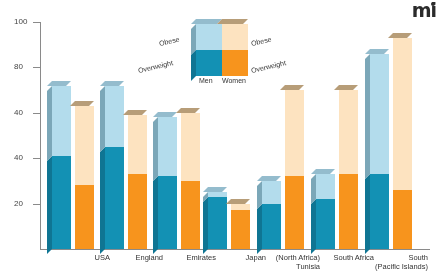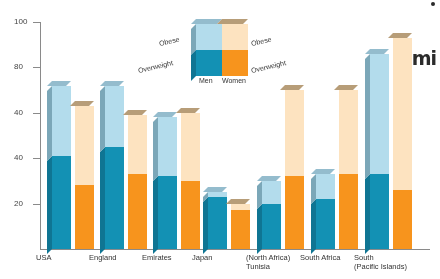--- a/index.html
+++ b/index.html
@@ -23,35 +23,35 @@
   .bar .cap{position:absolute;left:-5px;width:19px;height:5px;
             transform:skewX(-45deg);transform-origin:left bottom;}
 
   
   .m-ow{background:#1391b4;} .m-ow-s{background:#0f7593;}
   .m-ob{background:#b3dcec;} .m-ob-s{background:#7ba7b8;} .m-ob-c{background:#94bccd;}
   
   .w-ow{background:#f7941d;}
   .w-ob{background:#fde3c0;} .w-ob-c{background:#b79d78;}
 
-  .cat-label{position:absolute;top:253px;text-align:left;font-size:7.5px;
+  .cat-label{position:absolute;top:253px;text-align:right;font-size:7.5px;
              color:#333;line-height:9px;width:74px;}
 
   
   #legend{position:absolute;left:196px;top:24px;width:64px;height:56px;}
   .lg-cell{position:absolute;width:26px;height:26px;}
   .lg-side{position:absolute;left:-5px;width:5px;height:26px;transform:skewY(-45deg);transform-origin:right bottom;}
   .lg-cap{position:absolute;left:-5px;top:-5px;width:26px;height:5px;transform:skewX(-45deg);transform-origin:left bottom;}
   .lg-text{position:absolute;font-size:7px;color:#333;white-space:nowrap;
            transform:rotate(-13deg);transform-origin:left bottom;}
   .lg-axis{position:absolute;font-size:7px;color:#333;white-space:nowrap;}
 
   
   #logo{position:absolute;right:4px;top:1px;font-size:19px;font-weight:bold;
-        color:#2b2b2b;letter-spacing:-1px;line-height:19px;font-family:"DejaVu Sans",sans-serif;margin-top:48px;}
+        color:#2b2b2b;letter-spacing:-1px;line-height:19px;font-family:"DejaVu Sans",sans-serif;}
   #logo-dot{position:absolute;right:5px;top:2px;width:4px;height:4px;border-radius:50%;background:#2b2b2b;}
 </style>
 </head>
 <body>
 
 <div id="chart-root">
 
   <div id="tick-wrap">
       <div class="tick" style="top: 203.6px;"></div>
       <div class="tick-label" style="top: 199.6px;">20</div>

